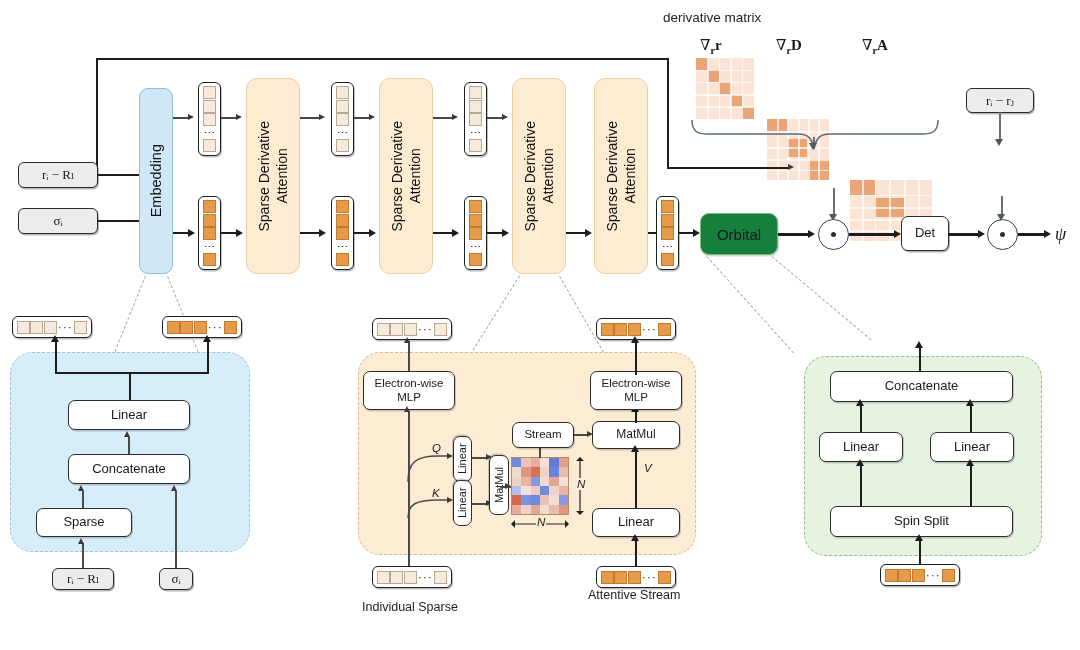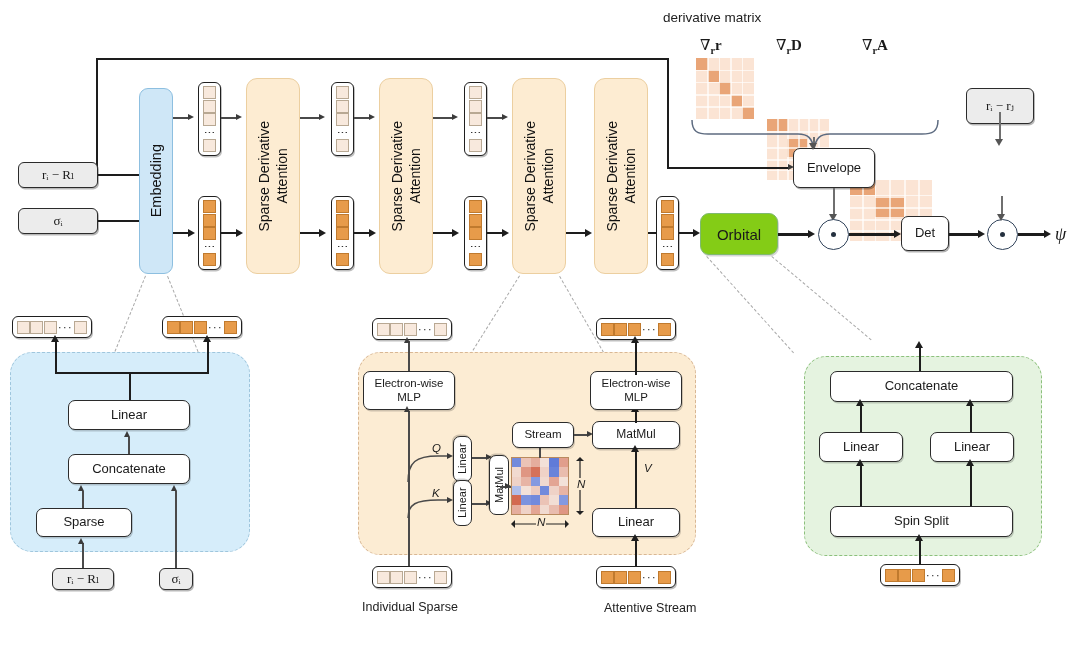--- a/index.html
+++ b/index.html
@@ -19,21 +19,21 @@
   .vlabel{writing-mode:vertical-rl;transform:rotate(180deg);}
 
   
   .embed{background:#cfe7f7;border:1.3px solid #8dbfe0;border-radius:9px;
          display:flex;align-items:center;justify-content:center;}
   .embed span{writing-mode:vertical-rl;transform:rotate(180deg);font-size:14.5px;color:#111;}
   .sda{background:#fdecd2;border:1.3px solid #eccfa0;border-radius:11px;
        display:flex;align-items:center;justify-content:center;}
   .sda span{writing-mode:vertical-rl;transform:rotate(180deg);font-size:14px;
        text-align:center;line-height:1.25;color:#111;}
-  .orbital{background:#84cc16;border:1.5px solid #7fba6f;border-radius:9px;
+  .orbital{background:#15803d;border:1.5px solid #7fba6f;border-radius:9px;
        display:flex;align-items:center;justify-content:center;font-size:15px;
        box-shadow:1px 1.5px 0 rgba(0,0,0,.16);}
 
   
   .vstack{border:1.8px solid #1f1f1f;border-radius:6px;background:#fff;
        display:flex;flex-direction:column;align-items:center;justify-content:space-between;
        padding:3px 0;box-shadow:1px 1.5px 0 rgba(0,0,0,.25);}
   .cell{width:13px;height:13px;border:1px solid #b8a893;box-sizing:border-box;}
   .cell.l{background:#f8e9dd;}
   .cell.d{background:#e79b4a;border-color:#c07a2e;}
@@ -264,21 +264,20 @@
     <div class="cell d"></div>
     <div class="cell d"></div>
     <div class="dots">⋮</div>
     <div class="cell d"></div>
   </div>
   <div class="abs ln" style="left:679px;top:232px;width:16px;height:2.4px;"></div>
   <div class="abs arrow ar-r" style="left:693px;top:229px;"></div>
 
   <div class="abs orbital" style="left:700px;top:213px;width:78px;height:42px;">Orbital</div>
 
-  <div class="abs box" style="left:793px;top:148px;width:82px;height:40px;">Envelope</div>
 
   <div class="abs ln gray" style="left:813px;top:149px;width:1.6px;height:0px;"></div>
   <div class="abs ln gray" style="left:813px;top:137px;width:1.6px;height:11px;"></div>
   <div class="abs arrow ar-d" style="left:809px;top:143px;"></div>
 
   <div class="abs ln gray" style="left:833px;top:188px;width:1.6px;height:28px;"></div>
   <div class="abs arrow ar-d" style="left:829px;top:214px;"></div>
 
   <div class="abs odot" style="left:818px;top:219px;width:31px;height:31px;"></div>
   <div class="abs ln" style="left:778px;top:233px;width:32px;height:2.6px;"></div>
@@ -291,21 +290,21 @@
 
   <div class="abs ln" style="left:949px;top:233px;width:31px;height:2.6px;"></div>
   <div class="abs arrow ar-r" style="left:978px;top:230px;"></div>
 
   <div class="abs odot" style="left:987px;top:219px;width:31px;height:31px;"></div>
 
   <div class="abs ln" style="left:1018px;top:233px;width:28px;height:2.6px;"></div>
   <div class="abs arrow ar-r" style="left:1044px;top:230px;"></div>
   <div class="abs" style="left:1055px;top:224px;font-size:18px;font-family:'Liberation Serif',serif;font-style:italic;">ψ</div>
 
-  <div class="abs inputbox mathlbl" style="left:966px;top:88px;width:68px;height:36px;">rᵢ − rⱼ</div>
+  <div class="abs inputbox mathlbl" style="left:966px;top:88px;width:68px;height:25px;">rᵢ − rⱼ</div>
   <div class="abs ln gray" style="left:999px;top:112px;width:1.6px;height:29px;"></div>
   <div class="abs arrow ar-d" style="left:995px;top:139px;"></div>
 
   <div class="abs ln gray" style="left:1001px;top:196px;width:1.6px;height:20px;"></div>
   <div class="abs arrow ar-d" style="left:997px;top:214px;"></div>
 
   <div class="abs dashline" style="left:146px;top:276px;width:121px;transform:rotate(112deg);"></div>
   <div class="abs dashline" style="left:168px;top:276px;width:121px;transform:rotate(68deg);"></div>
 
   <div class="abs dashline" style="left:520px;top:276px;width:118px;transform:rotate(122deg);"></div>
@@ -504,21 +503,21 @@
   </div>
   <div class="abs hbar" style="left:596px;top:566px;width:80px;height:22px;">
     <div class="cell d"></div>
     <div class="cell d"></div>
     <div class="cell d"></div>
     <div class="hdots">···</div>
     <div class="cell d"></div>
   </div>
 
   <div class="abs cap" style="left:362px;top:600px;font-size:12.5px;">Individual Sparse</div>
-  <div class="abs cap" style="left:588px;top:601px;font-size:12.5px;margin-left:16px;">Attentive Stream</div>
+  <div class="abs cap" style="left:588px;top:588px;font-size:12.5px;">Attentive Stream</div>
 
 
   <div class="abs panel p-green" style="left:804px;top:356px;width:238px;height:200px;"></div>
 
   <div class="abs ln" style="left:919px;top:346px;width:2.4px;height:27px;"></div>
   <div class="abs arrow ar-u" style="left:915px;top:341px;"></div>
 
   <div class="abs box soft" style="left:830px;top:371px;width:183px;height:31px;">Concatenate</div>
 
   <div class="abs ln" style="left:860px;top:404px;width:2.4px;height:28px;"></div>

